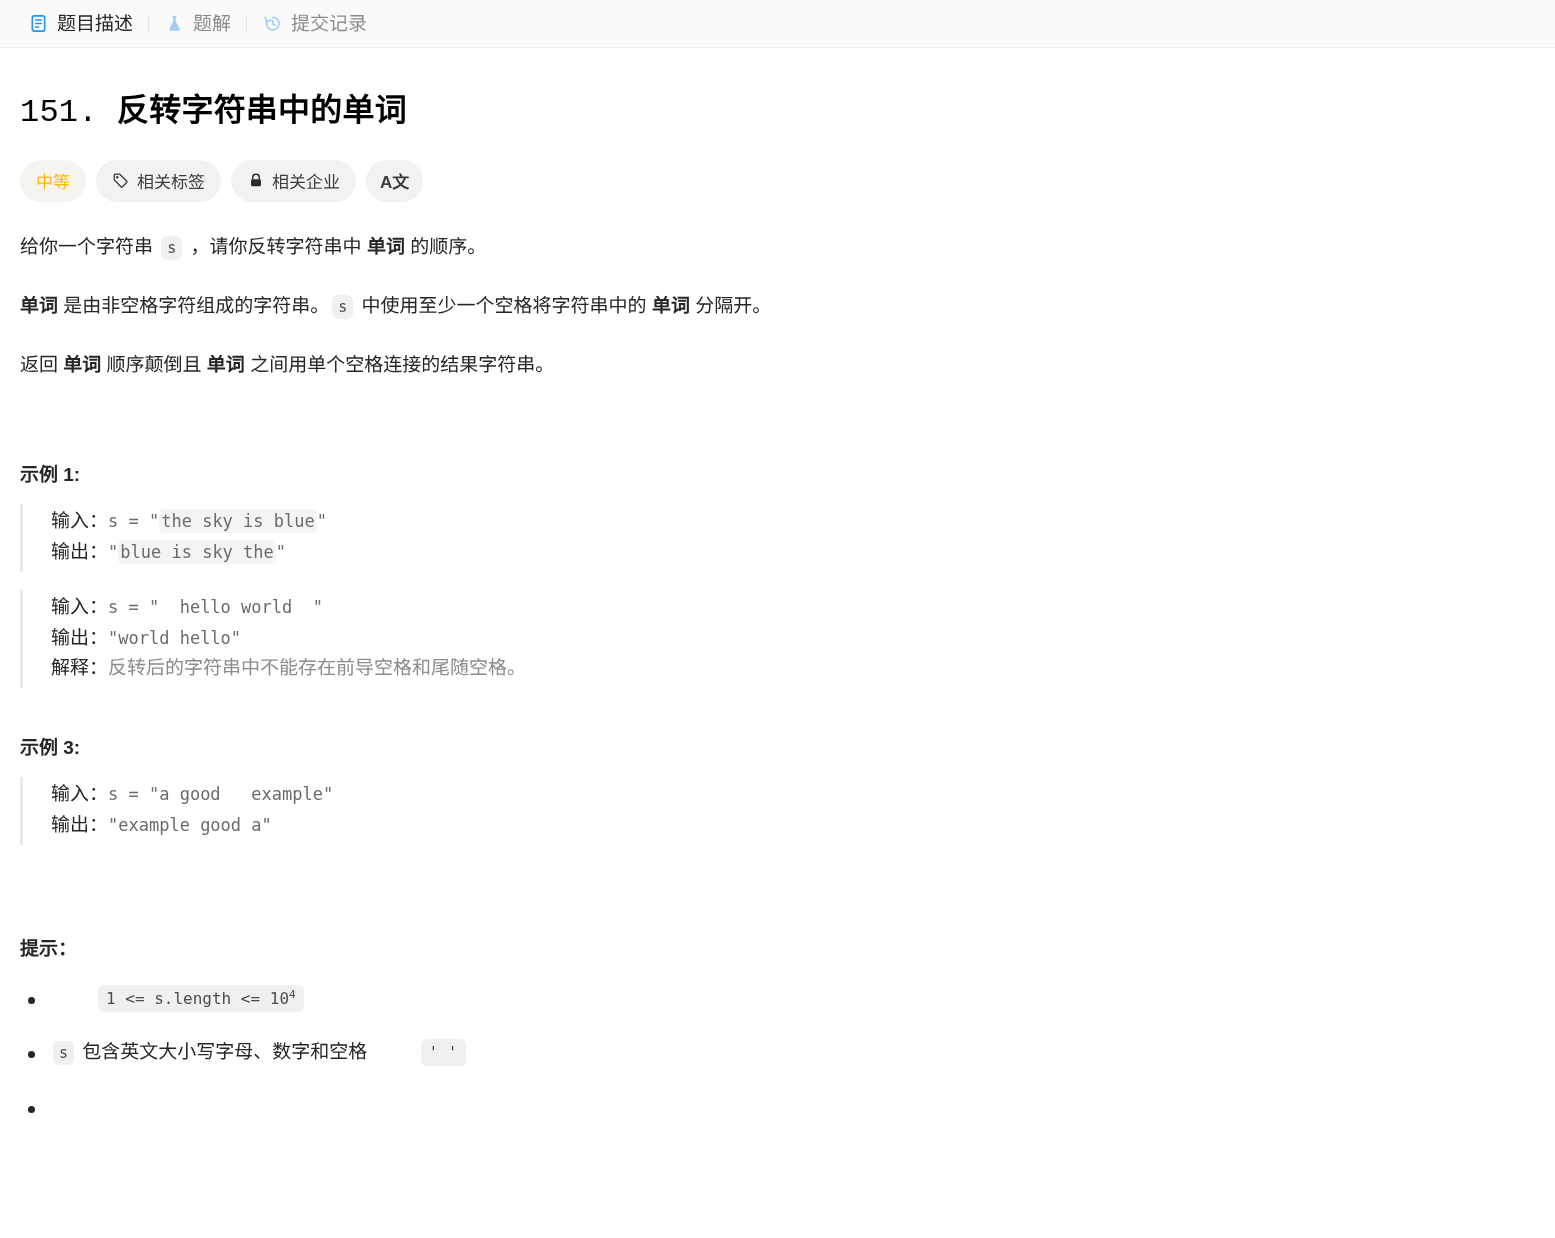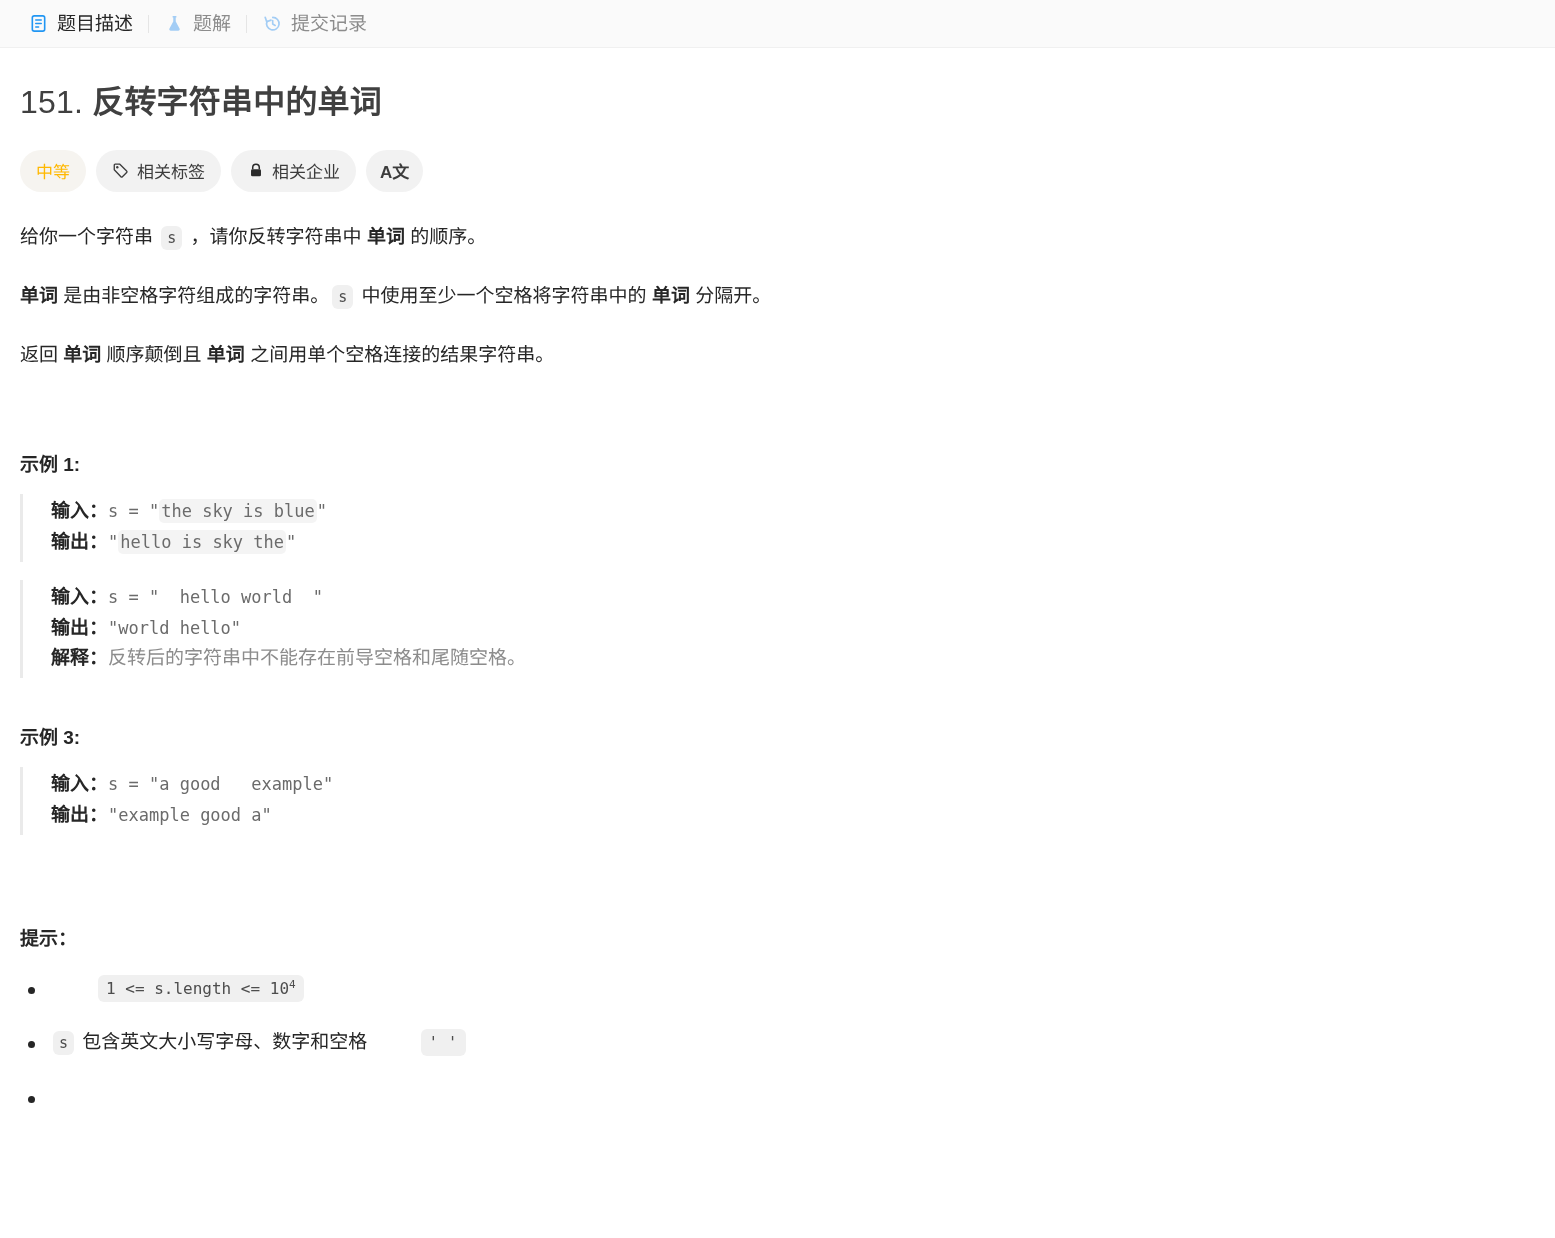--- a/index.html
+++ b/index.html
@@ -47,24 +47,25 @@
     flex: none;
   }
   .tab-icon { display: flex; align-items: center; justify-content: center; width: 20px; height: 20px; flex: none; }
 
   
   .content { padding: 0 20px; }
 
   .title {
     font-size: 32px;
     font-weight: 700;
-    color: #404040;
-    margin: 34px 0 0 0;
+    color: #000000;
+    margin: 44px 0 0 0;
     letter-spacing: .2px;
     line-height: 1.3;
+    font-family: Liberation Mono, monospace;
   }
   .title .num { font-weight: 400; }
 
   
   .pills {
     display: flex;
     align-items: center;
     gap: 10px;
     margin-top: 26px;
   }
@@ -119,21 +120,21 @@
     border-left: 3px solid #eaeaea;
     margin: 18px 0 0 0;
     padding: 2px 0 4px 28px;
   }
   .ex-line {
     font-size: 19px;
     line-height: 1.62;
     color: #262626;
     white-space: pre-wrap;
   }
-  .ex-label { font-weight: 700; color: #262626; }
+  .ex-label { font-weight: 400; color: #262626; }
   .ex-mono {
     font-family: "DejaVu Sans Mono", "Liberation Mono", monospace;
     font-size: 17px;
     color: #6b6b6b;
     white-space: pre;
   }
   .ex-mono.hl {
     background: #f4f4f4;
     border-radius: 5px;
     padding: 2px 2px;
@@ -262,21 +263,21 @@
   <p class="para first"><span>给你一个字符串 </span><code class="chip">s</code><span> ，请你反转字符串中 </span><b>单词</b><span> 的顺序。</span></p>
 
   <p class="para"><b>单词</b><span> 是由非空格字符组成的字符串。</span><code class="chip">s</code><span> 中使用至少一个空格将字符串中的 </span><b>单词</b><span> 分隔开。</span></p>
 
   <p class="para"><span>返回 </span><b>单词</b><span> 顺序颠倒且 </span><b>单词</b><span> 之间用单个空格连接的结果字符串。</span></p>
 
 
   <p class="ex-title first">示例 1:</p>
   <div class="ex-block">
     <div class="ex-line"><span class="ex-label">输入：</span><span class="ex-mono">s = "</span><span class="ex-mono hl">the sky is blue</span><span class="ex-mono">"</span></div>
-    <div class="ex-line"><span class="ex-label">输出：</span><span class="ex-mono">"</span><span class="ex-mono hl">hello is sky the</span><span class="ex-mono">"</span></div>
+    <div class="ex-line"><span class="ex-label">输出：</span><span class="ex-mono">"</span><span class="ex-mono hl">blue is sky the</span><span class="ex-mono">"</span></div>
   </div>
 
   <div class="ex-block">
     <div class="ex-line"><span class="ex-label">输入：</span><span class="ex-mono">s = "  hello world  "</span></div>
     <div class="ex-line"><span class="ex-label">输出：</span><span class="ex-mono">"world hello"</span></div>
     <div class="ex-line"><span class="ex-label">解释：</span><span class="ex-expl">反转后的字符串中不能存在前导空格和尾随空格。</span></div>
   </div>
 
   <p class="ex-title">示例 3:</p>
   <div class="ex-block">

